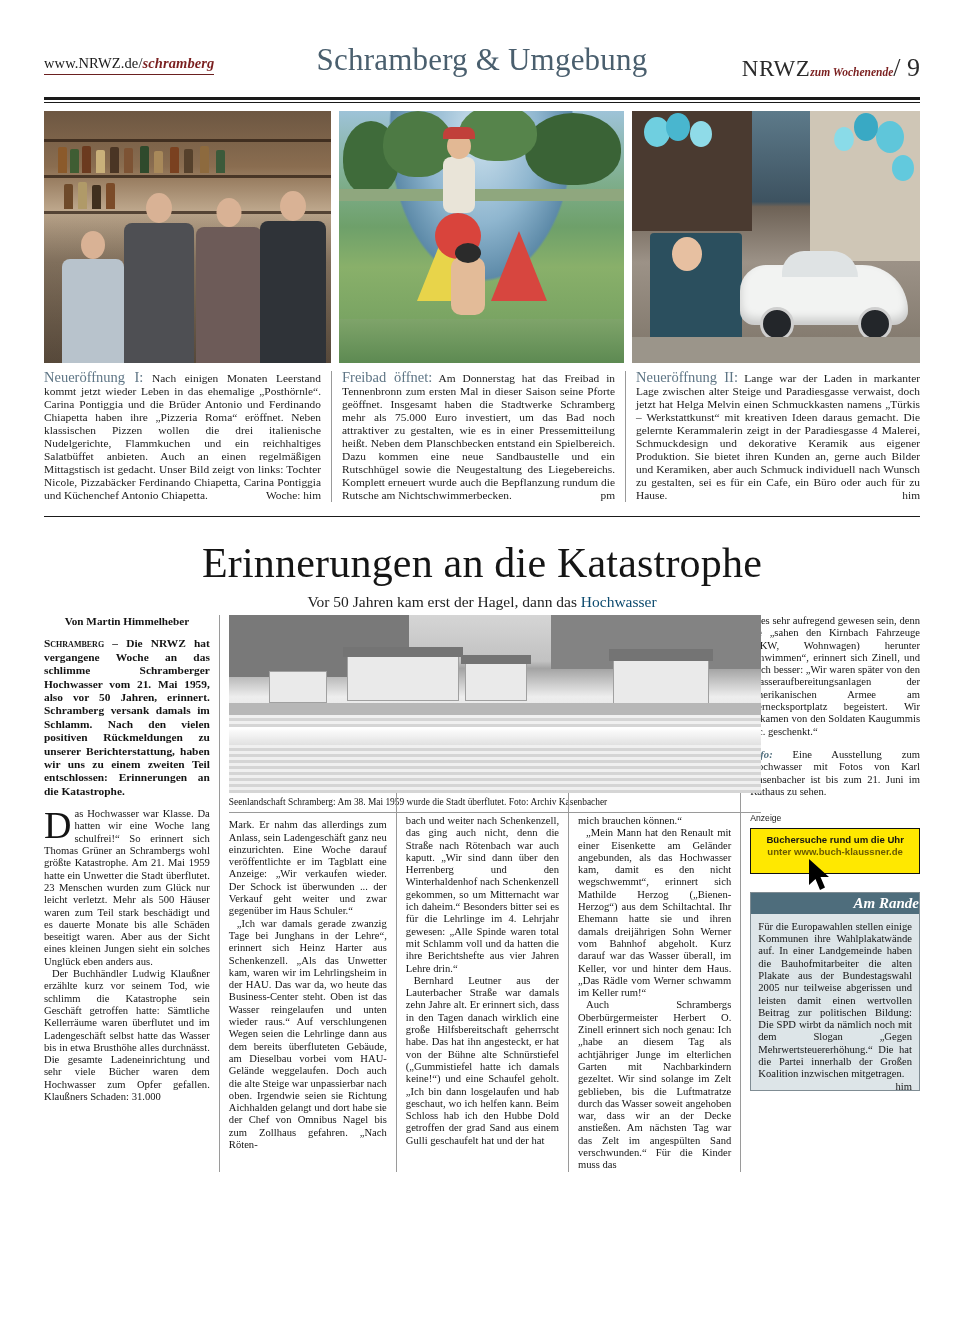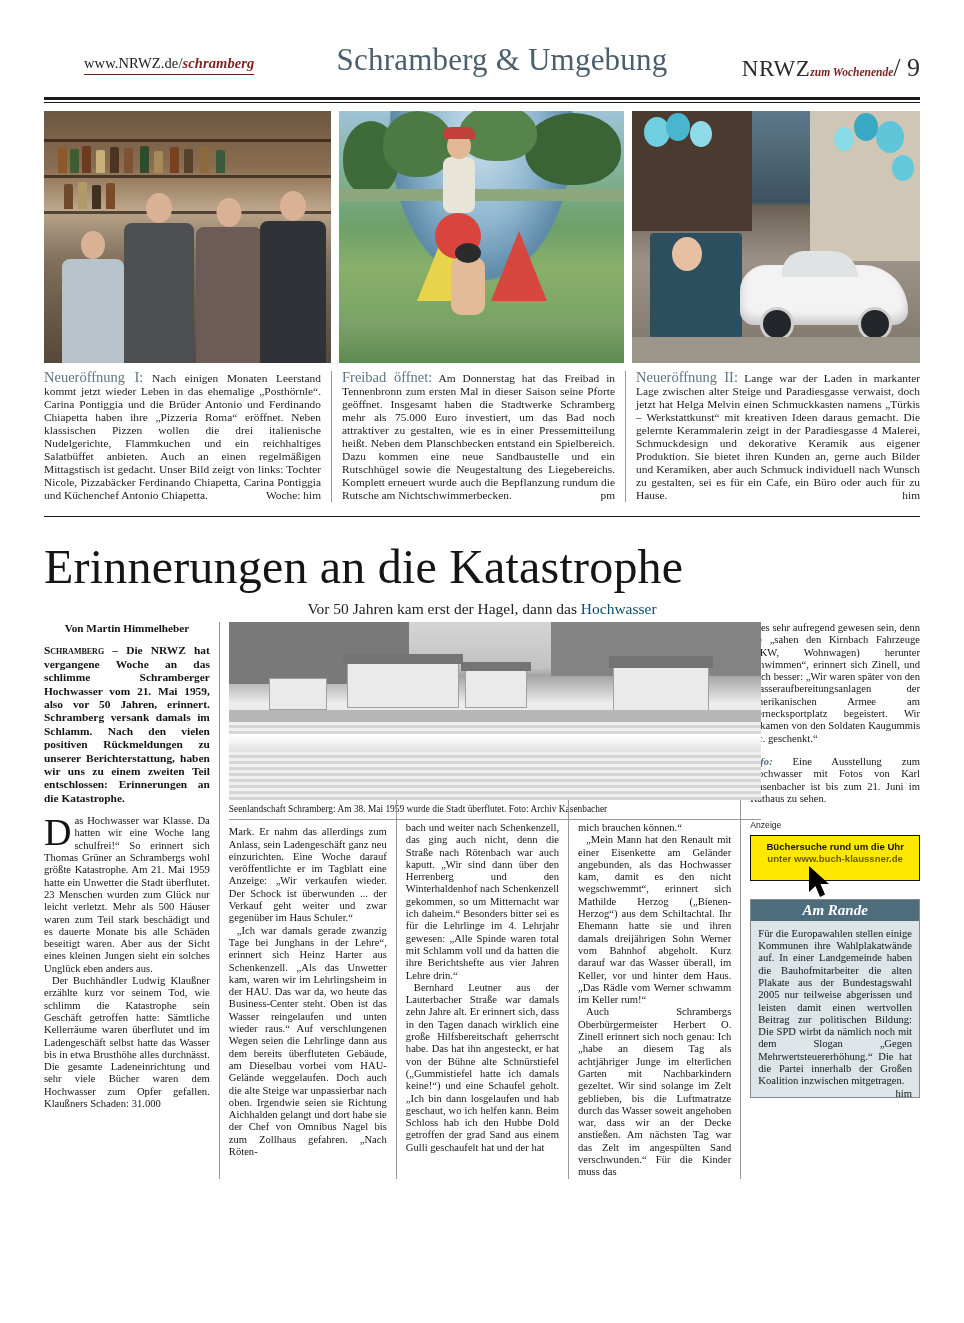--- a/index.html
+++ b/index.html
@@ -7,21 +7,21 @@
   body {
     width: 964px; height: 1323px;
     background: #ffffff;
     font-family: "Liberation Serif", serif;
     color: #111;
     overflow: hidden;
   }
   .page { position: relative; width: 964px; height: 1323px; padding: 0 44px; }
 
   
-  .masthead { position: relative; height: 50px; margin-top: 45px; margin-left: 40px; }
+  .masthead { position: relative; height: 50px; margin-top: 45px; }
   .masthead-url {
     position: absolute; left: 0; top: 10px;
     font-size: 14.5px; letter-spacing: .1px;
     border-bottom: 1.4px solid #6b2020; padding-bottom: 2px;
     color: #1a1a1a;
   }
   .masthead-url .site { font-family: "Liberation Serif", serif; font-weight: 400; }
   .masthead-url .sec { font-style: italic; font-weight: bold; color:#7a1f1f; }
   .masthead-title {
     position: absolute; left: 50%; transform: translateX(-50%); top: -3px;
@@ -98,21 +98,21 @@
   .cap.c1 { width: 287px; padding-right:10px; }
   .cap.c2 { width: 294px; padding:0 10px; border-left:1px solid #999; }
   .cap.c3 { width: 295px; padding-left:10px; border-left:1px solid #999; }
   .cap .lede { color:#5e7585; font-size:14.5px; }
   .cap .credit { float:right; }
 
   .rule-sec { border-top: 1.6px solid #1a1a1a; margin-top: 14px; }
 
   
   .headline {
-    text-align:left; font-size: 48px; font-weight: 400;
+    text-align:center; font-size: 42px; font-weight: 400;
     margin: 22px 0 0 0; letter-spacing:.2px; color:#151515;
   }
   .subhead {
     text-align:center; font-size: 15.5px; margin-top: 6px; color:#222;
   }
   .subhead .hl { color:#0c4a6e; }
 
   
   .body-wrap { display:flex; margin-top: 4px; }
   .col {
@@ -167,21 +167,21 @@
   .ad-box .l2 { color:#6a5a00; }
   .ad-cursor {
     position:absolute; left:58px; top:30px; width:0; height:0;
   }
   .ad-cursor svg { display:block; }
 
   .rande {
     margin-top:18px; border:1px solid #7f8c93; background:#dde5e8;
   }
   .rande .hdr {
-    background:#4e6d7c; color:#fff; text-align:center;
+    background:#4e6d7c; color:#fff; text-align:right;
     font-size:15px; font-style:italic; font-weight:bold; padding:4px 0;
   }
   .rande .txt { padding:7px 7px 9px 7px; font-size:10.6px; line-height:12.3px; text-align:justify; }
   .rande .credit { float:right; }
 </style>
 </head>
 <body>
 
 <div class="page">
 

